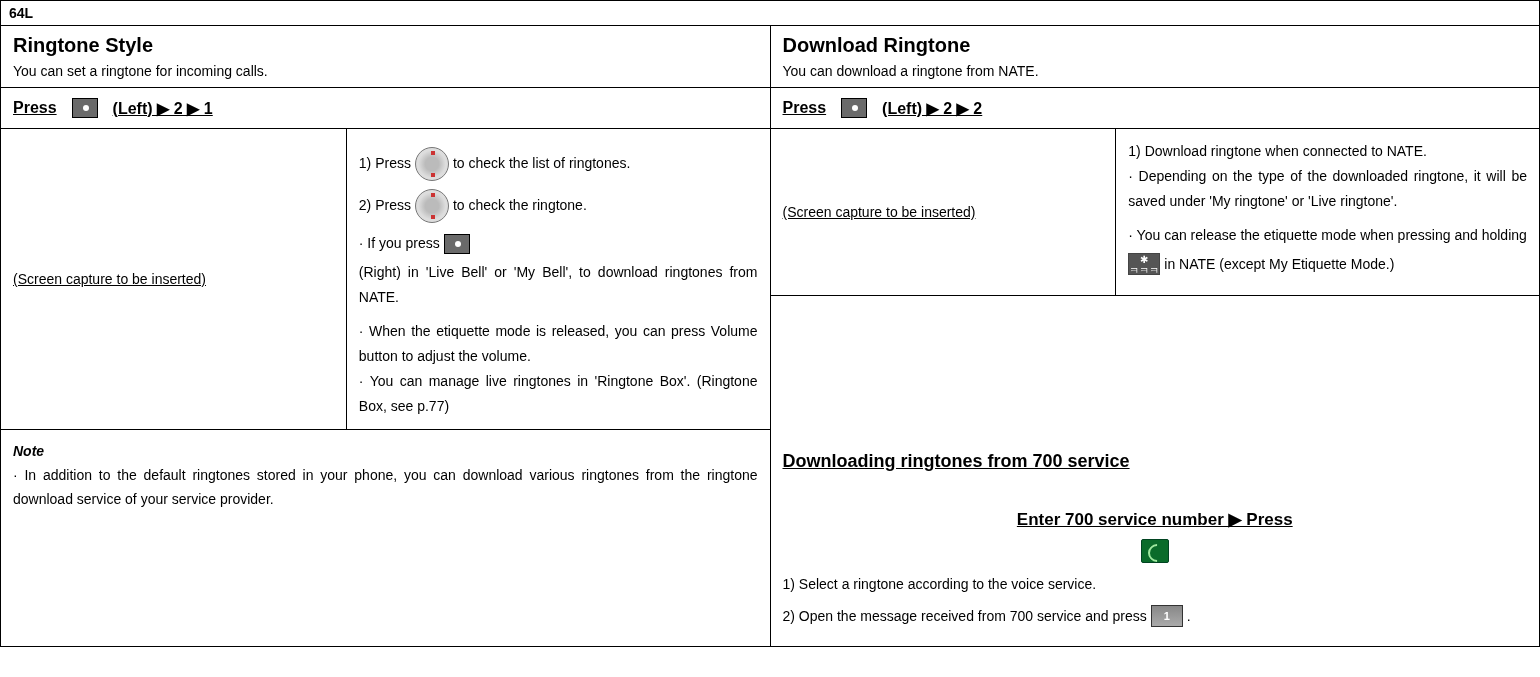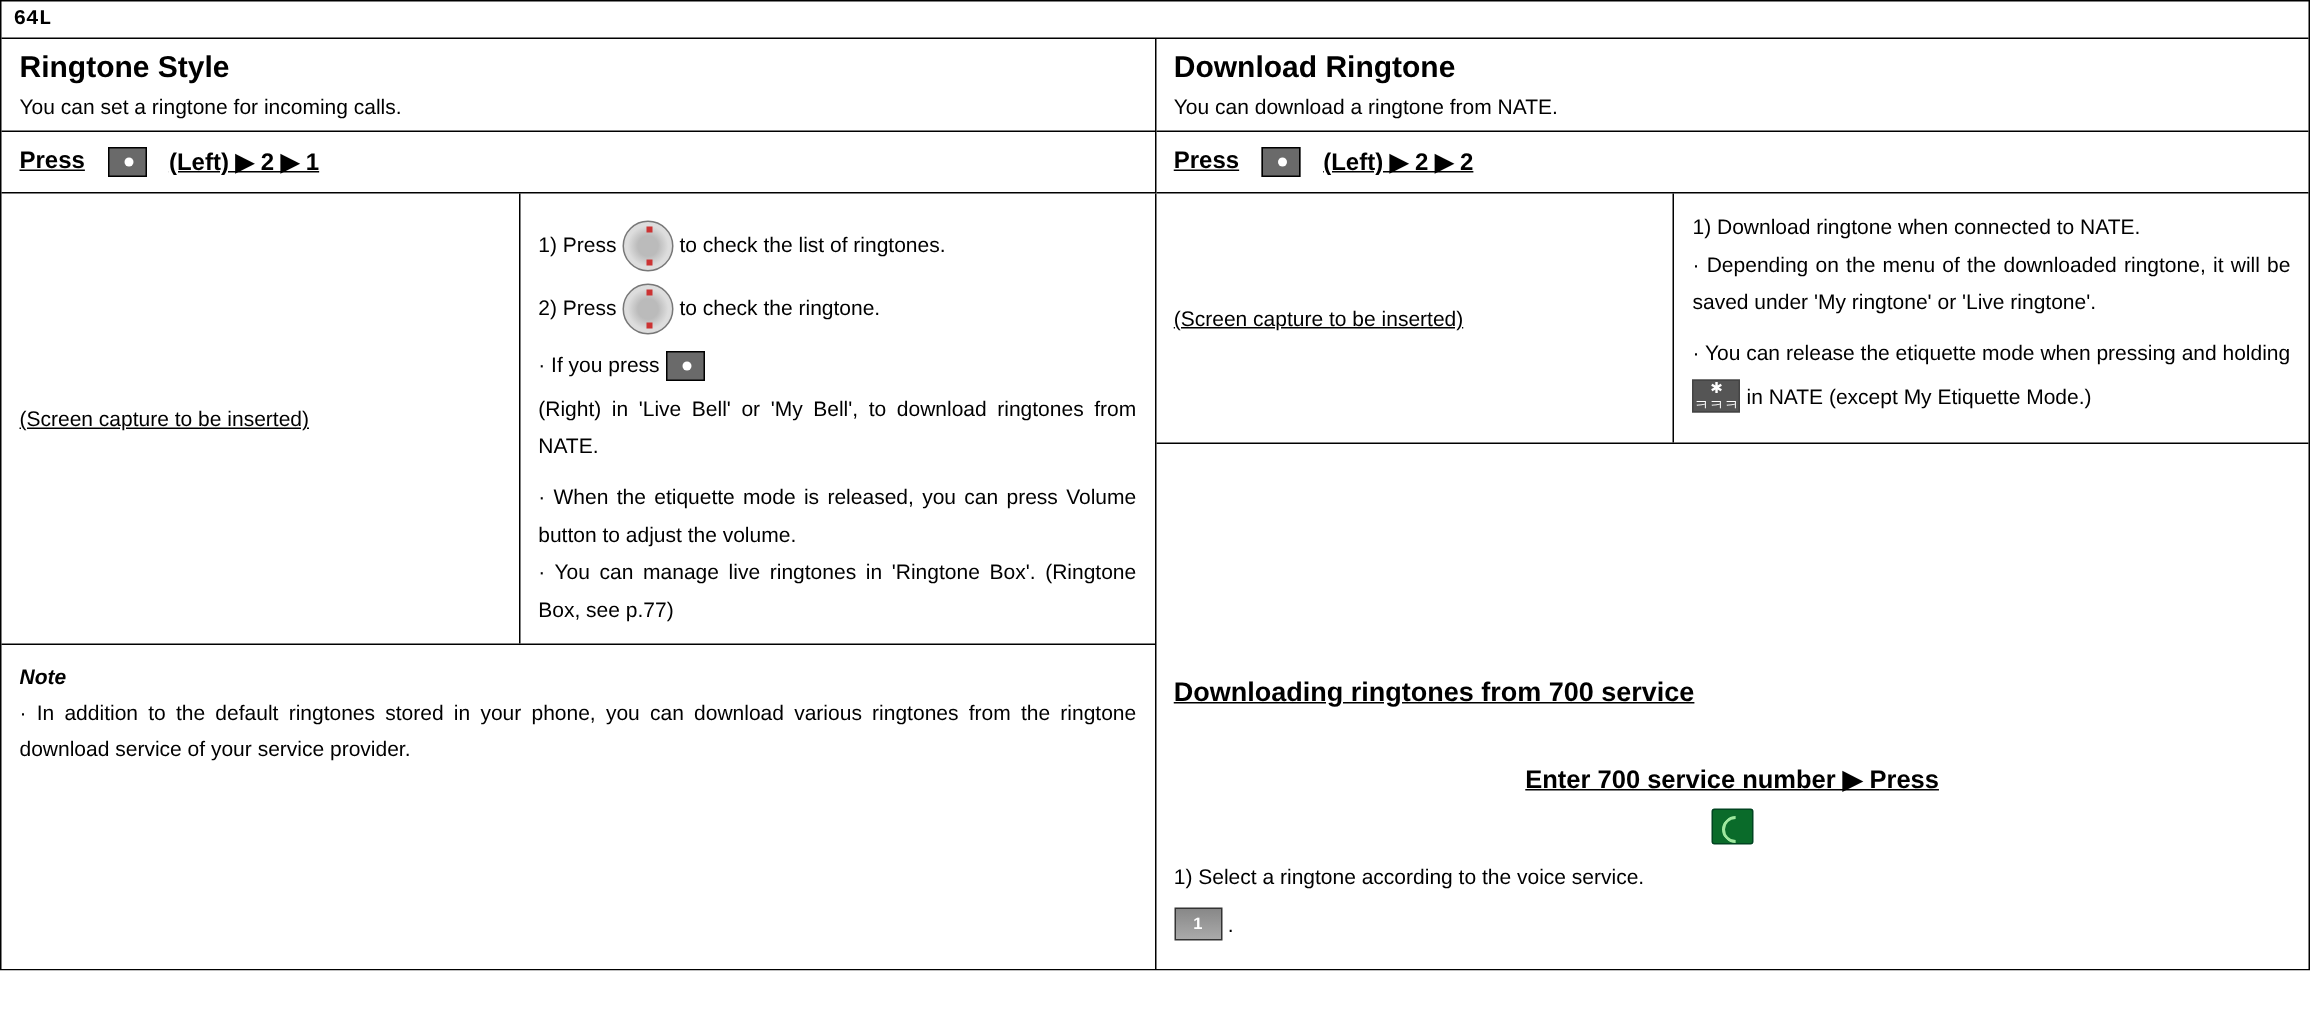--- a/index.html
+++ b/index.html
@@ -14,21 +14,20 @@
   }
   .page {
     border: 1px solid #000;
     margin: 0;
   }
   .page-header {
     font-weight: bold;
     font-size: 14px;
     padding: 4px 8px;
     border-bottom: 1px solid #000;
-    font-family: Liberation Mono, monospace;
   }
   .two-col {
     display: flex;
   }
   .col {
     flex: 1;
     border-right: 1px solid #000;
   }
   .col:last-child { border-right: none; }
   .section-title-block {
@@ -249,21 +248,21 @@
         </div>
       </div>
     </div>
     <div class="col">
       <div class="content-row">
         <div class="cell-left">
           <span>(Screen capture to be inserted)</span>
         </div>
         <div class="cell-right">
           <div>1) Download ringtone when connected to NATE.</div>
-          <div>· Depending on the menu of the downloaded ringtone, it will be saved under 'My ringtone' or 'Live ringtone'.</div>
+          <div>· Depending on the type of the downloaded ringtone, it will be saved under 'My ringtone' or 'Live ringtone'.</div>
           <div class="step-line">
             <span>· You can release the etiquette mode when pressing and holding</span>
             <span class="inline-icon star-key">✱<br>ㅋㅋㅋ</span>
             <span>in NATE (except My Etiquette Mode.)</span>
           </div>
         </div>
       </div>
     </div>
   </div>
 
@@ -276,20 +275,21 @@
     </div>
     <div class="col">
       <div class="right-content-block">
         <div class="sub-heading">Downloading ringtones from 700 service</div>
         <div class="sub-heading-2">
           <span>Enter 700 service number ▶ Press</span>
           <span class="inline-icon call-key"></span>
         </div>
         <div>1) Select a ringtone according to the voice service.</div>
         <div class="step-line">
+          <span>2) Open the message received from 700 service and press</span>
           <span class="inline-icon num-key">1</span>
           <span>.</span>
         </div>
       </div>
     </div>
   </div>
 
 </div>
 
 </body></html>

